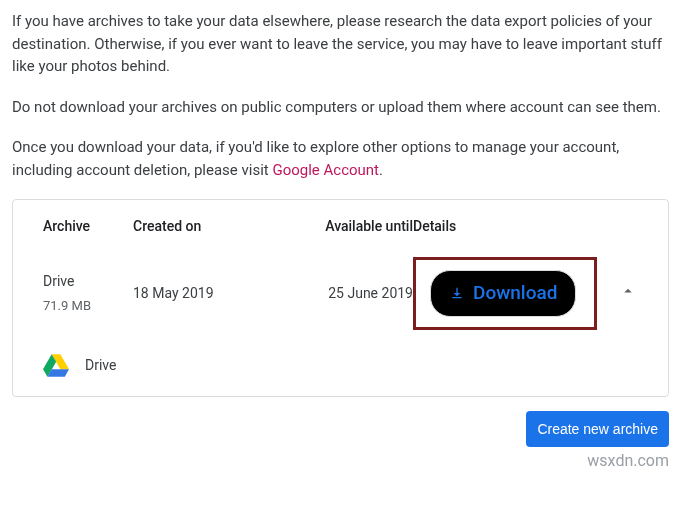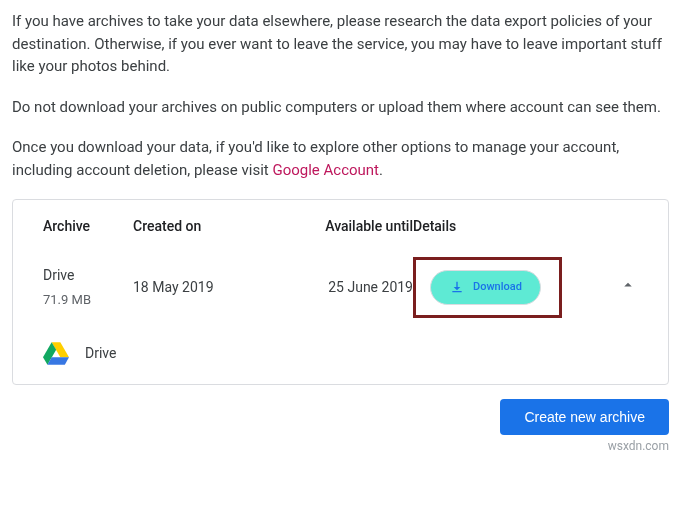--- a/index.html
+++ b/index.html
@@ -49,23 +49,23 @@
     }
     .download-btn {
       display:inline-flex;
       align-items:center;
       gap:8px;
       border:1px solid #dadce0;
       border-radius: 20px;
       padding: 8px 18px;
       color:#1a73e8;
       font-weight:500;
-      font-size:11px;
+      font-size:19px;
       cursor:pointer;
-      background:#5eead4;
+      background:#000000;
     }
     .caret-icon {
       color:#5f6368;
       cursor:pointer;
       font-size:18px;
       display:inline-block;
     }
     .drive-row {
       display:flex;
       align-items:center;
@@ -78,28 +78,28 @@
     .footer-row {
       display:flex;
       justify-content:flex-end;
       margin-top:14px;
     }
     .create-btn {
       background:#1a73e8;
       color:#fff;
       border:none;
       border-radius:4px;
-      padding:10px 24px;
+      padding:10px 11px;
       font-size:14px;
       font-weight:500;
       cursor:pointer;
     }
     .watermark {
       text-align:right;
-      font-size:12px;
+      font-size:16px;
       color:#9aa0a6;
       margin-top:2px;
     }
     .dl-icon svg{ width:16px; height:16px; display:block;}
   </style>
 </head>
 <body>
 
 <p class="para">If you have archives to take your data elsewhere, please research the data export policies of your destination. Otherwise, if you ever want to leave the service, you may have to leave important stuff like your photos behind.</p>
 

